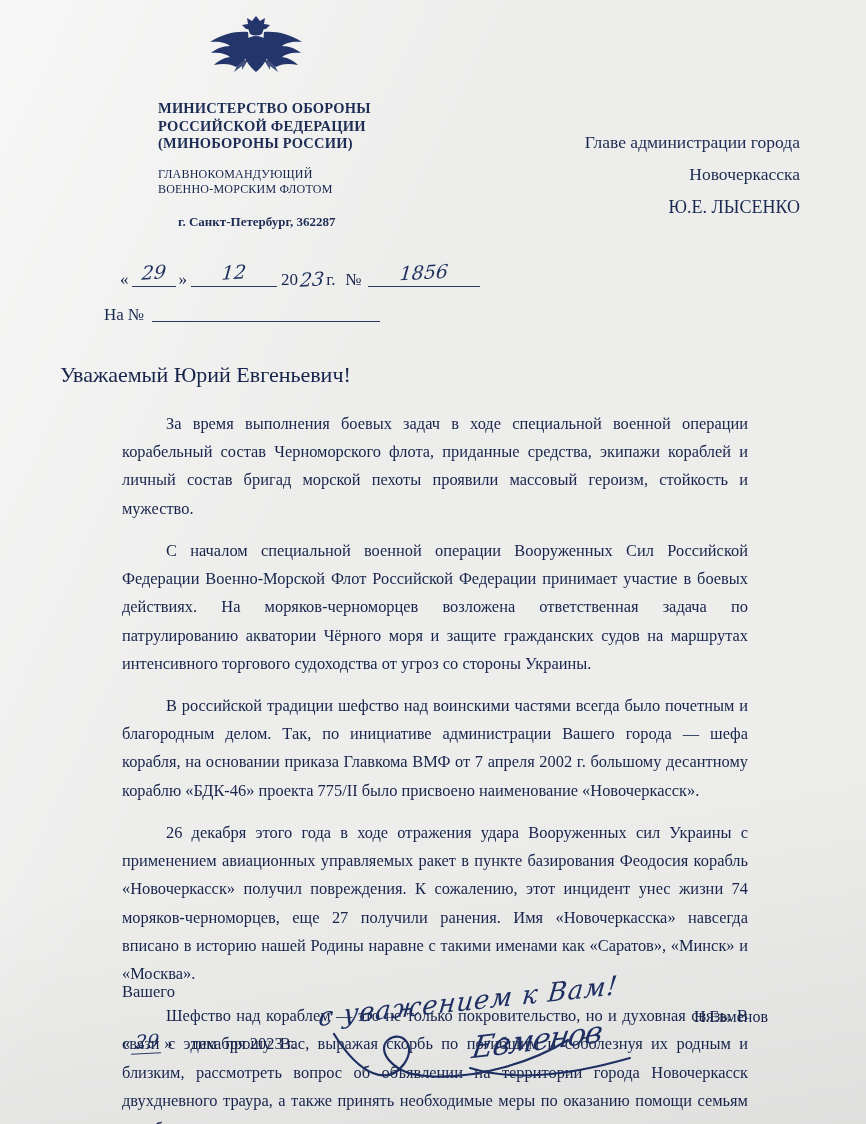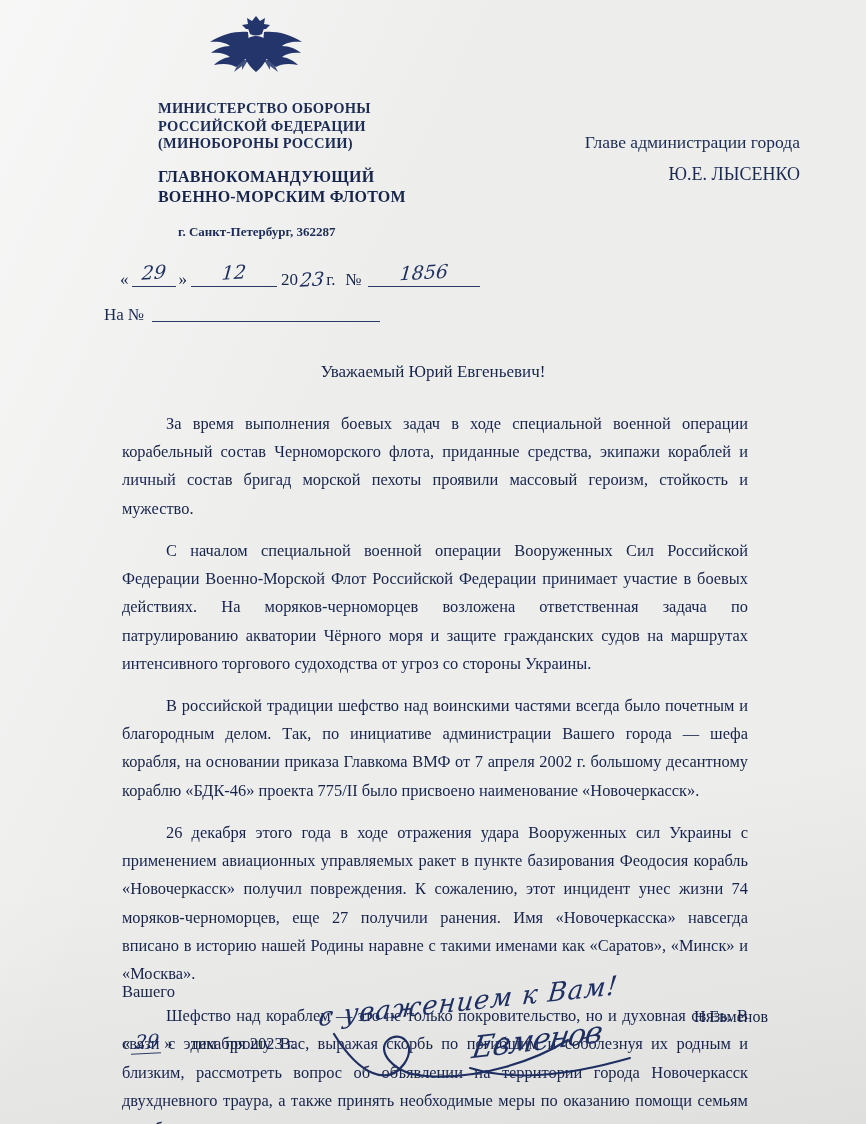--- a/index.html
+++ b/index.html
@@ -47,22 +47,22 @@
   }
   .lh-line {
     font-family: "Liberation Serif", serif;
     font-weight: bold;
     font-size: 14.5px;
     letter-spacing: 0.2px;
     color: #1d2c55;
   }
   .lh-gap { height: 14px; }
   .lh-big {
-    font-weight: bold;
-    font-size: 16px;
+    font-weight: normal;
+    font-size: 12px;
     letter-spacing: 0.2px;
     color: #16244b;
   }
   .lh-city {
     margin-top: 18px;
     margin-left: 20px;
     font-weight: bold;
     font-size: 13px;
     color: #1d2c55;
   }
@@ -128,22 +128,22 @@
     align-items: flex-end;
   }
   .naline .r-na { width: 228px; margin-left: 8px; margin-bottom: 3px; }
 
   
   .greeting {
     position: absolute;
     left: 60px;
     top: 362px;
     width: 746px;
-    text-align: center;
-    font-size: 17px;
+    text-align: left;
+    font-size: 22px;
     color: #17234a;
   }
   .body {
     position: absolute;
     left: 122px;
     top: 410px;
     width: 626px;
     font-size: 16.4px;
     line-height: 1.72;
     text-align: justify;
@@ -247,20 +247,21 @@
     <div class="lh-line">РОССИЙСКОЙ ФЕДЕРАЦИИ</div>
     <div class="lh-line">(МИНОБОРОНЫ РОССИИ)</div>
     <div class="lh-gap"></div>
     <div class="lh-big">ГЛАВНОКОМАНДУЮЩИЙ</div>
     <div class="lh-big">ВОЕННО-МОРСКИМ ФЛОТОМ</div>
     <div class="lh-city">г. Санкт-Петербург, 362287</div>
   </div>
 
   <div class="addressee">
     <div>Главе администрации города</div>
+    <div>Новочеркасска</div>
     <div class="name">Ю.Е. ЛЫСЕНКО</div>
   </div>
 
   <div class="dateline">
     <div class="row">
       <span>«</span>
       <span class="rule r-day">
         <span class="hw-over hand">29</span>
       </span>
       <span>»</span>

